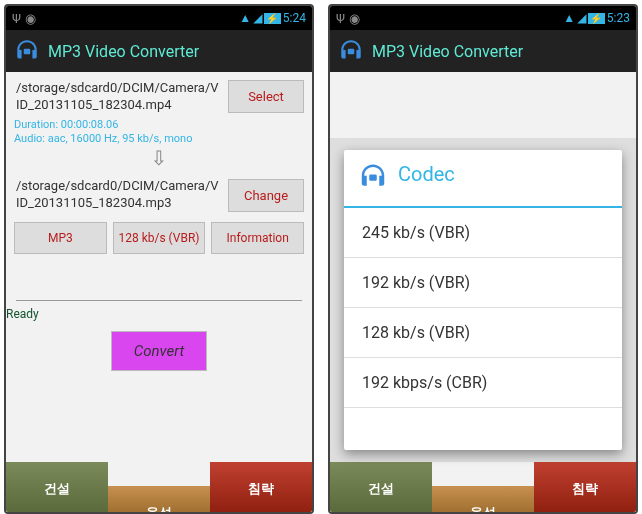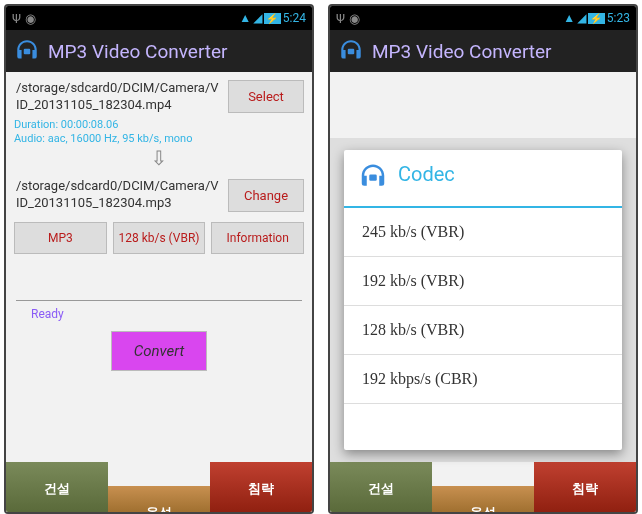--- a/index.html
+++ b/index.html
@@ -59,22 +59,22 @@
   gap: 8px;
 }
 .app-icon {
   width: 26px;
   height: 26px;
   display: flex;
   align-items: center;
   justify-content: center;
 }
 .app-title {
-  color: #c4b5fd;
-  font-size: 19px;
+  color: #5eead4;
+  font-size: 16px;
 }
 .content {
   flex: 1;
   background: #f2f2f2;
   display: flex;
   flex-direction: column;
   position: relative;
 }
 .row {
   display: flex;
@@ -120,23 +120,22 @@
   min-width: 0;
   padding: 8px 4px;
   font-size: 12px;
 }
 .divider {
   border-top: 1px solid #999;
   margin: 40px 10px 0 10px;
 }
 .status-text {
   font-size: 12px;
-  color: #8b5cf6;
-  padding: 6px 10px;
-  margin-left: 15px;
+  color: #14532d;
+  padding: 6px 0;
 }
 .convert-row {
   text-align: center;
   padding: 4px 0 8px 0;
 }
 .convert-btn {
   background: #d946ef;
   border: 1px solid #bbb;
   padding: 10px 22px;
   font-size: 15px;
@@ -191,21 +190,20 @@
   padding: 12px 14px 10px 14px;
   border-bottom: 2px solid #33B5E5;
 }
 .dialog-title {
   color: #33B5E5;
   font-size: 20px;
 }
 .dialog-list {
   flex: 1;
   overflow: hidden;
-  font-family: Liberation Serif, serif;
 }
 .dialog-item {
   padding: 15px 18px;
   font-size: 16px;
   color: #333;
   border-bottom: 1px solid #ddd;
 }
 .headphone-svg {
   width: 26px;
   height: 26px;

